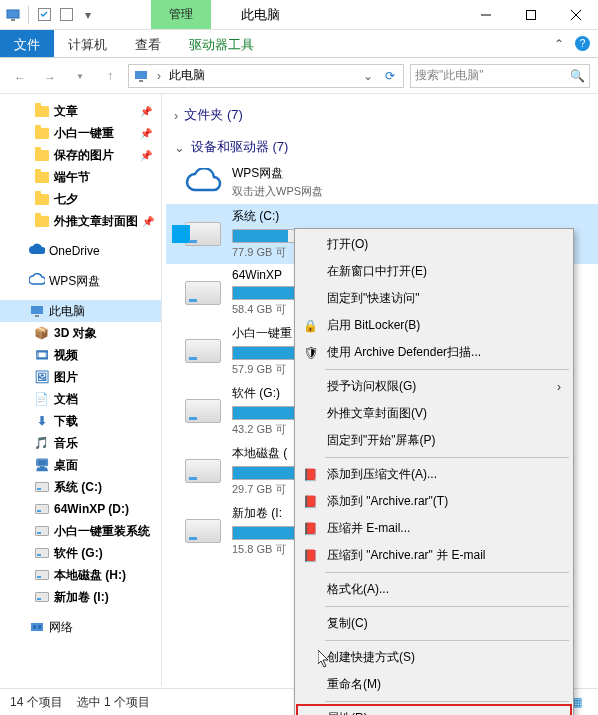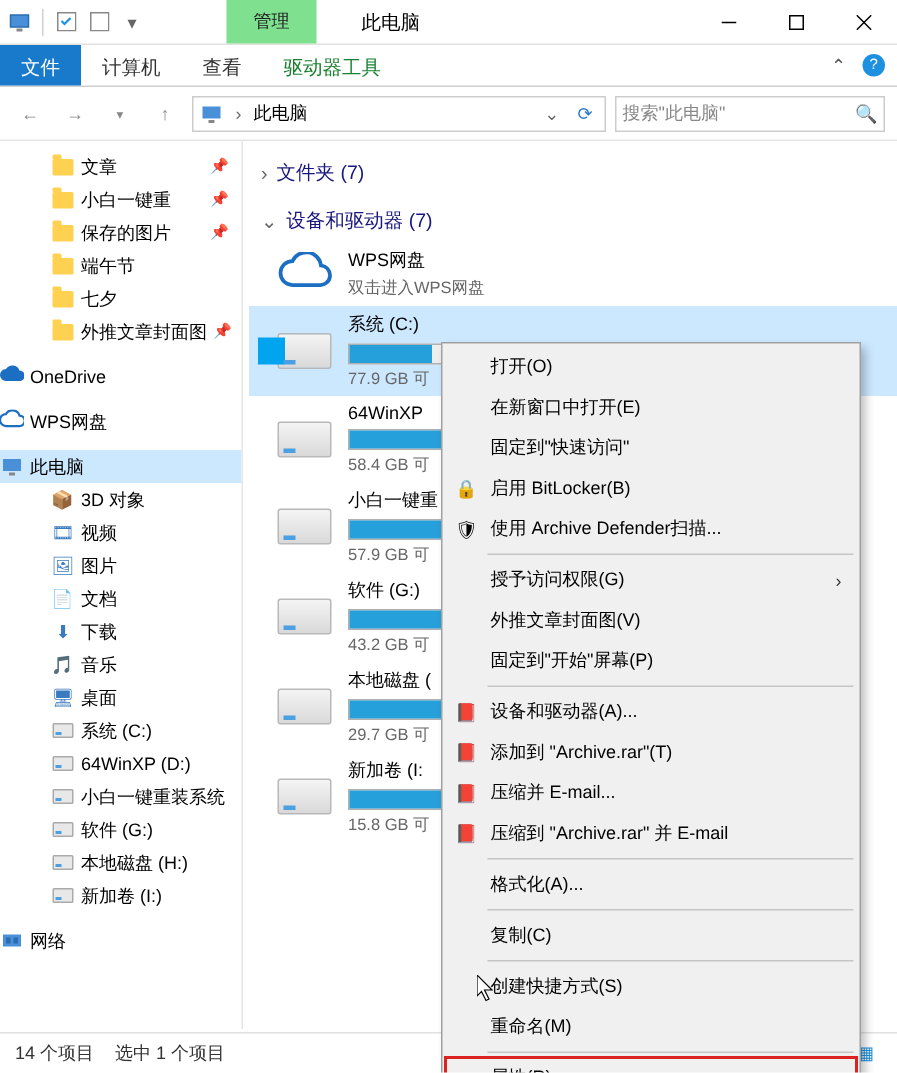--- a/index.html
+++ b/index.html
@@ -23,22 +23,22 @@
 .nav-btn { width: 24px; height: 24px; display:flex; align-items:center; justify-content:center; color:#888; }
 .addr-bar { flex: 1; height: 24px; border: 1px solid #ccc; display: flex; align-items: center; padding: 0 4px; gap: 4px; }
 .addr-bar .path { flex:1; }
 .addr-caret { color:#666; padding:0 4px; }
 .refresh { color:#2a7acc; padding:0 4px; }
 .search-bar { width: 180px; height: 24px; border: 1px solid #ccc; display: flex; align-items: center; padding: 0 4px; color: #888; gap:4px; }
 .search-bar .ph { flex:1; }
 .body { display: flex; height: 592px; }
 .tree { width: 162px; border-right: 1px solid #e5e5e5; overflow-y: auto; padding: 6px 0; }
 .tree-item { display: flex; align-items: center; gap: 4px; padding: 2px 4px 2px 24px; height: 22px; white-space: nowrap; overflow:hidden; }
-.tree-item.l1 { padding-left: 0; align-items: center; }
-.tree-item.l2 { padding-left: 34px; }
+.tree-item.l1 { padding-left: 29px; align-items: center; }
+.tree-item.l2 { padding-left: 34px; font-weight: bold; }
 .tree-item.selected { background: #cce8ff; }
 .tree-item .pin { margin-left:auto; color:#666; font-size:10px; padding-right:4px; }
 .ico { width:16px; height:16px; display:inline-flex; align-items:center; justify-content:center; flex-shrink:0; }
 .folder { background:#ffd150; border-radius:1px; width:14px; height:11px; position:relative; }
 .folder::before { content:""; position:absolute; top:-3px; left:0; width:6px; height:3px; background:#ffd150; border-radius:1px 1px 0 0; }
 .drive { width:14px; height:10px; background:#e8e8e8; border:1px solid #aaa; border-radius:1px; position:relative; }
 .drive::after{content:"";position:absolute;bottom:1px;left:1px;width:4px;height:2px;background:#4aa0e0;}
 .content { flex:1; overflow:auto; padding: 8px 0 8px 4px; }
 .section-hdr { display:flex; align-items:center; gap:6px; padding: 4px 8px; color:#17177d; font-size:13px; }
 .section-hdr .chv { color:#666; }
@@ -434,21 +434,21 @@
     </div>
     <div class="cm-item">
       <span>外推文章封面图(V)</span>
     </div>
     <div class="cm-item">
       <span>固定到"开始"屏幕(P)</span>
     </div>
     <div class="cm-sep"></div>
     <div class="cm-item">
       <span class="cm-icon">📕</span>
-      <span>设备和驱动器(A)...</span>
+      <span>添加到压缩文件(A)...</span>
     </div>
     <div class="cm-item">
       <span class="cm-icon">📕</span>
       <span>添加到 "Archive.rar"(T)</span>
     </div>
     <div class="cm-item">
       <span class="cm-icon">📕</span>
       <span>压缩并 E-mail...</span>
     </div>
     <div class="cm-item">

